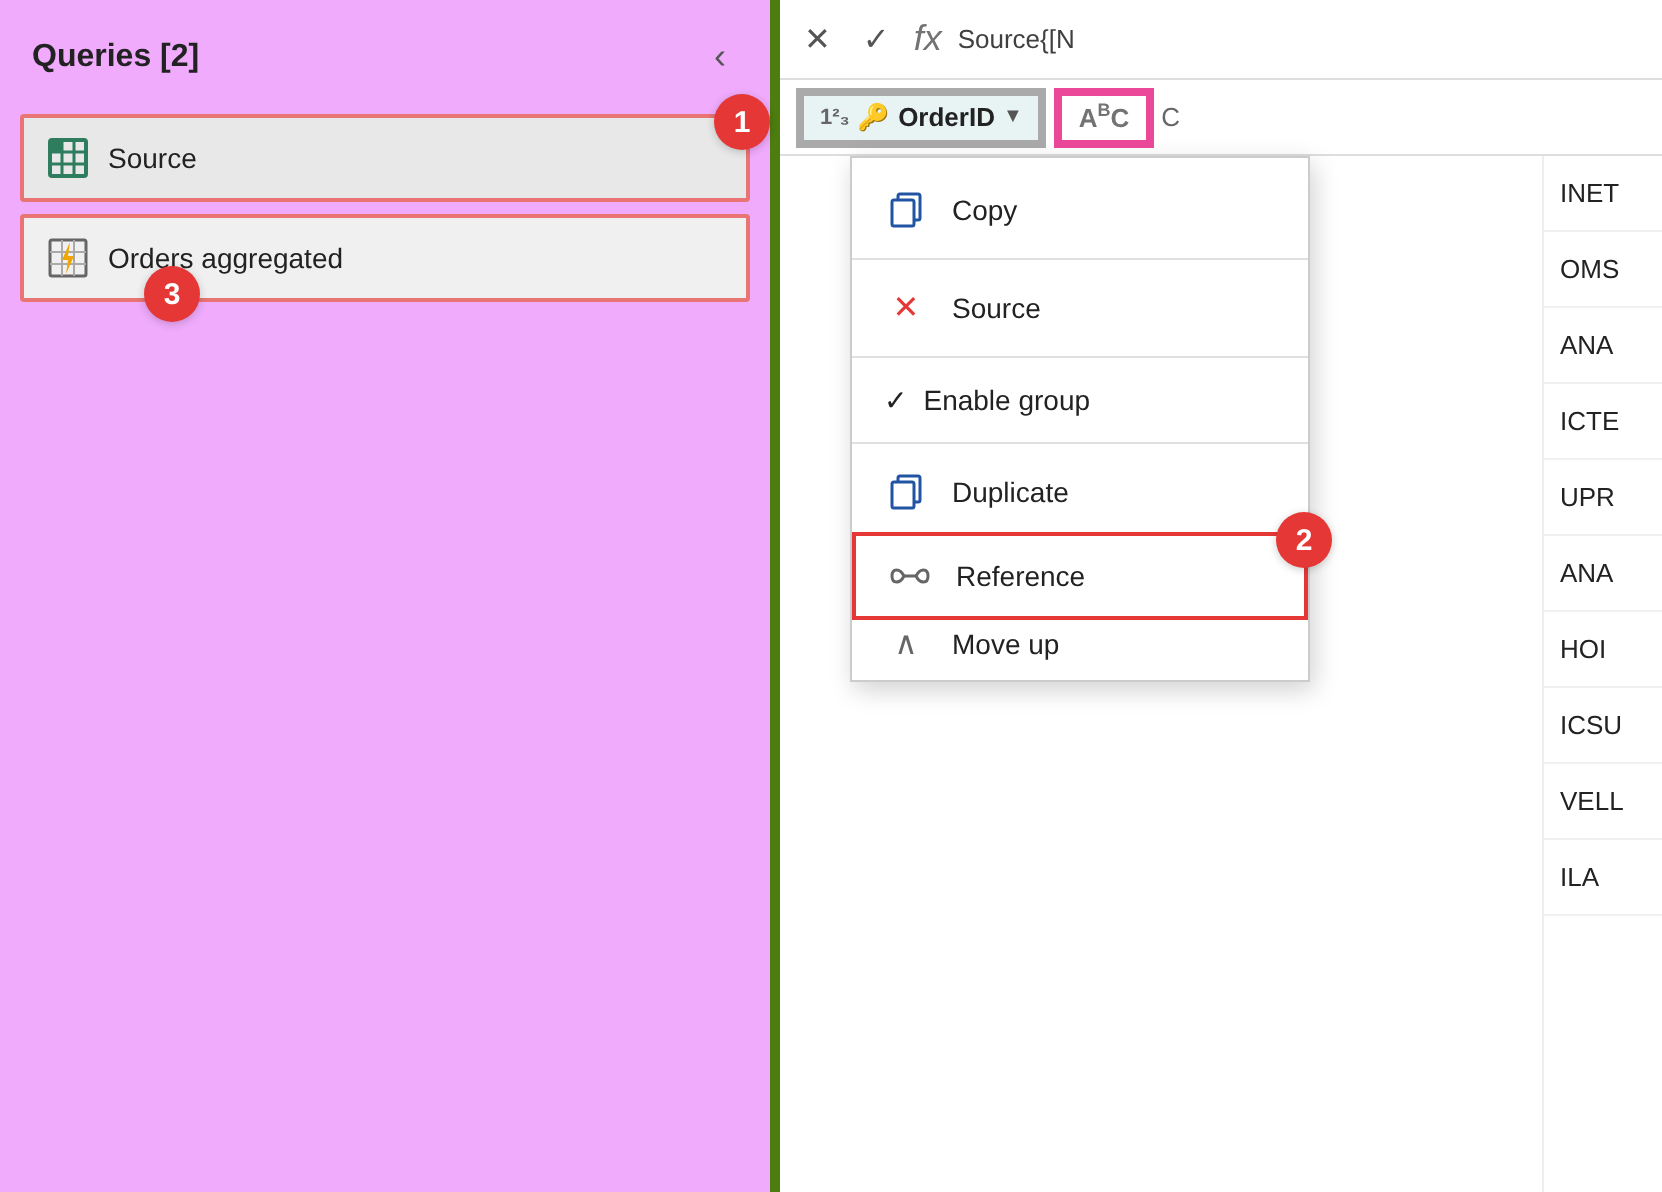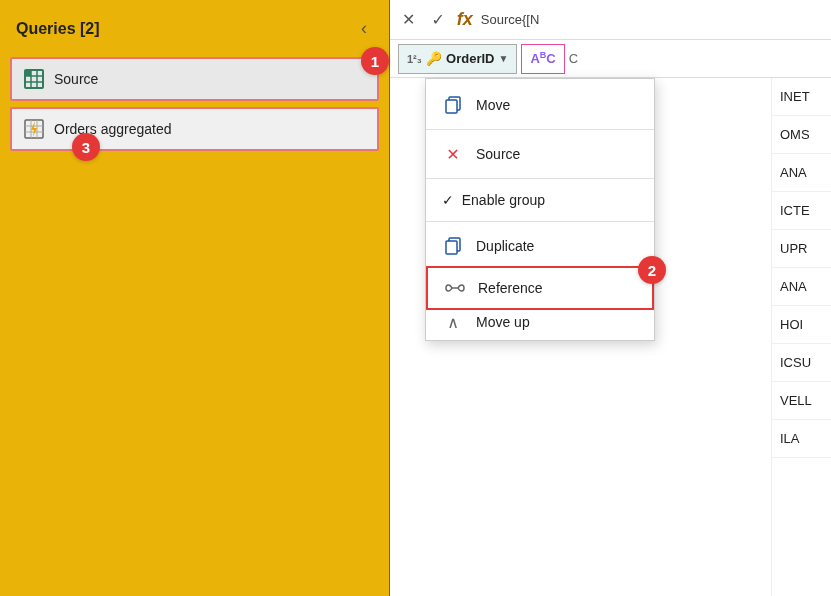--- a/index.html
+++ b/index.html
@@ -10,24 +10,24 @@
       width: 831px;
       height: 596px;
       overflow: hidden;
       display: flex;
     }
 
     
     .left-panel {
       width: 390px;
       min-width: 390px;
-      background: #eab308;
+      background: #f0abfc;
       display: flex;
       flex-direction: column;
-      border-right: 1px solid #4d7c0f;
+      border-right: 5px solid #4d7c0f;
     }
 
     .queries-header {
       display: flex;
       align-items: center;
       justify-content: space-between;
       padding: 16px 16px 12px 16px;
       font-size: 16px;
       font-weight: 700;
       color: #222;
@@ -108,23 +108,23 @@
       background: none;
       border: none;
       cursor: pointer;
       font-size: 16px;
       color: #555;
       padding: 2px 4px;
     }
 
     .formula-fx {
       font-size: 18px;
-      color: #a16207;
+      color: #737373;
       font-style: italic;
-      font-weight: 700;
+      font-weight: 400;
     }
 
     .formula-input {
       flex: 1;
       border: none;
       outline: none;
       font-size: 13px;
       color: #404040;
       background: transparent;
     }
@@ -138,21 +138,21 @@
       height: 38px;
       padding: 0 8px;
       gap: 4px;
     }
 
     .col-header-item {
       display: flex;
       align-items: center;
       gap: 4px;
       padding: 4px 8px;
-      border: 1px solid #ec4899;
+      border: 4px solid #ec4899;
       background: white;
       cursor: pointer;
       font-size: 13px;
       color: #222;
       height: 30px;
     }
 
     .col-header-item.first {
       background: #e8f4f4;
       border-color: #aaa;
@@ -356,21 +356,21 @@
   </div>
 
   <div class="col-header-bar">
     <div class="col-header-item first">
       <span class="col-type-icon">1²₃</span>
       <span style="font-size:13px;color:#888;">🔑</span>
       <span class="col-name">OrderID</span>
       <span class="col-dropdown">▼</span>
     </div>
     <div class="col-header-item abc">
-      <span style="font-size:13px;font-weight:700;color:#8b5cf6;">A<sup style="font-size:9px">B</sup>C</span>
+      <span style="font-size:13px;font-weight:700;color:#737373;">A<sup style="font-size:9px">B</sup>C</span>
     </div>
     <span class="partial-text">C</span>
   </div>
 
   <div class="data-area">
     <div class="data-column">
       <div class="data-cell">INET</div>
       <div class="data-cell">OMS</div>
       <div class="data-cell">ANA</div>
       <div class="data-cell">ICTE</div>
@@ -385,21 +385,21 @@
 
   <div class="context-menu">
 
     <div class="menu-item">
       <div class="menu-icon blue">
         <svg width="18" height="18" viewBox="0 0 18 18" fill="none">
           <rect x="5" y="1" width="11" height="13" rx="1" stroke="#2155a3" stroke-width="1.5" fill="white"></rect>
           <rect x="2" y="4" width="11" height="13" rx="1" stroke="#2155a3" stroke-width="1.5" fill="white"></rect>
         </svg>
       </div>
-      <span>Move</span>
+      <span>Copy</span>
     </div>
 
 
     <div class="menu-separator"></div>
 
     <div class="menu-item">
       <div class="menu-icon red">✕</div>
       <span>Source</span>
     </div>
 

